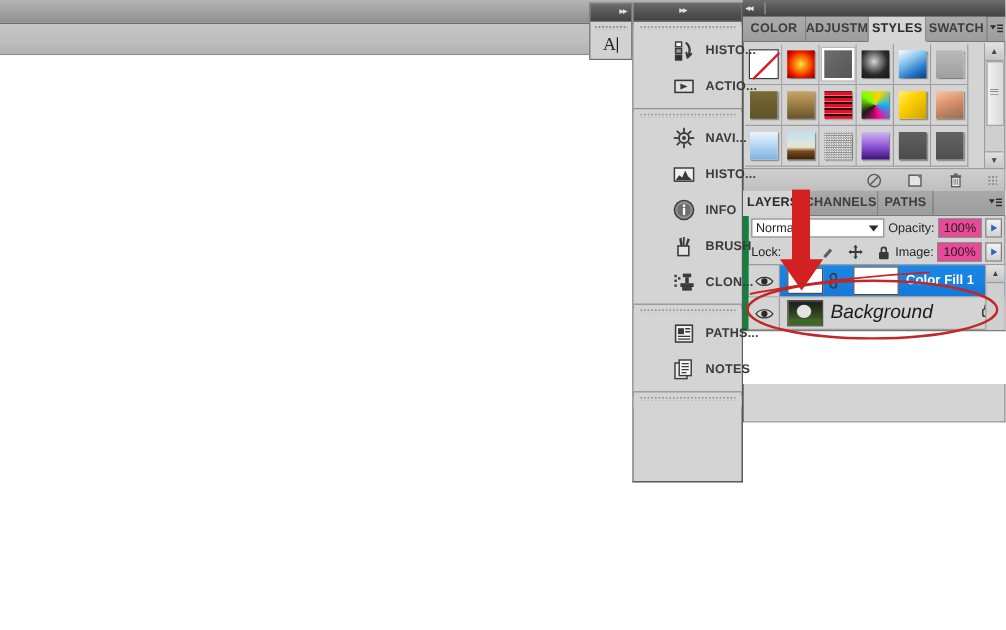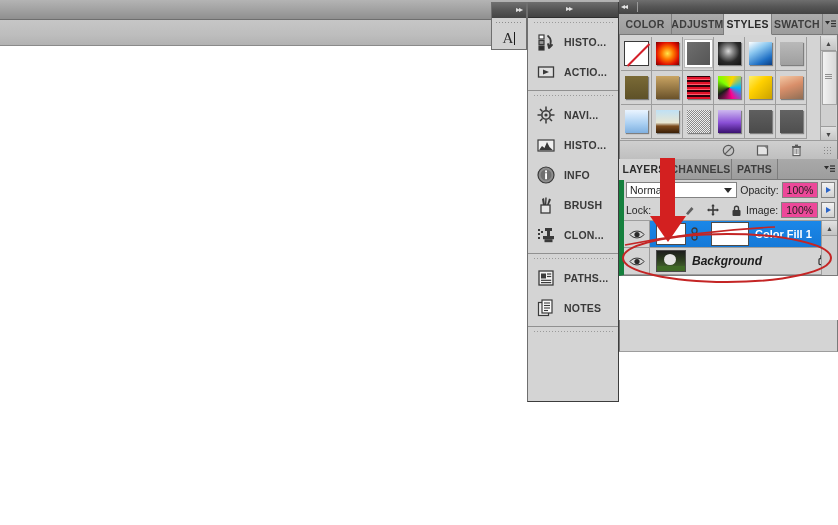--- a/index.html
+++ b/index.html
@@ -102,20 +102,21 @@
   .dock-grip {
     margin: 3px 5px 2px 5px; height: 4px;
     background-image: radial-gradient(#9a9a9a 40%, transparent 41%);
     background-size: 3px 3px;
   }
   .dock-item {
     display: flex; align-items: center;
     height: 30px;
     padding-left: 7px;
     cursor: default;
+    margin-left: 24px;
   }
   .dock-item .di-ico {
     width: 22px; height: 22px;
     flex: 0 0 22px;
     display: flex; align-items: center; justify-content: center;
   }
   .dock-item .di-lbl {
     margin-left: 7px;
     font-size: 10.5px;
     font-weight: bold;
@@ -347,21 +348,21 @@
   .lyr-thumb.masked {
     background: #ffffff;
     width: 36px; flex: 0 0 36px; height: 22px;
     margin-left: 8px;
   }
   .link-ico { width: 11px; margin: 0 3px; display:flex;align-items:center;justify-content:center; flex:0 0 11px;}
   .lyr-name {
     font-size: 11px; font-weight: bold;
     color: #ffffff; margin-left: 6px; white-space: nowrap;
   }
-  .lyr-name.plain { color: #1c1c1c; font-weight: bold; font-style: italic; font-size: 12px; }
+  .lyr-name.plain { color: #1c1c1c; font-weight: normal; font-style: italic; font-size: 16px; }
   .name-input {
     height: 16px; min-width: 56px;
     background: #e3e3e3;
     border: 1px solid #6b6b6b;
     font-size: 10.5px;
     color: #6a6a6a;
     display:flex;align-items:center;
     padding: 0 4px;
     box-sizing: border-box;
   }

